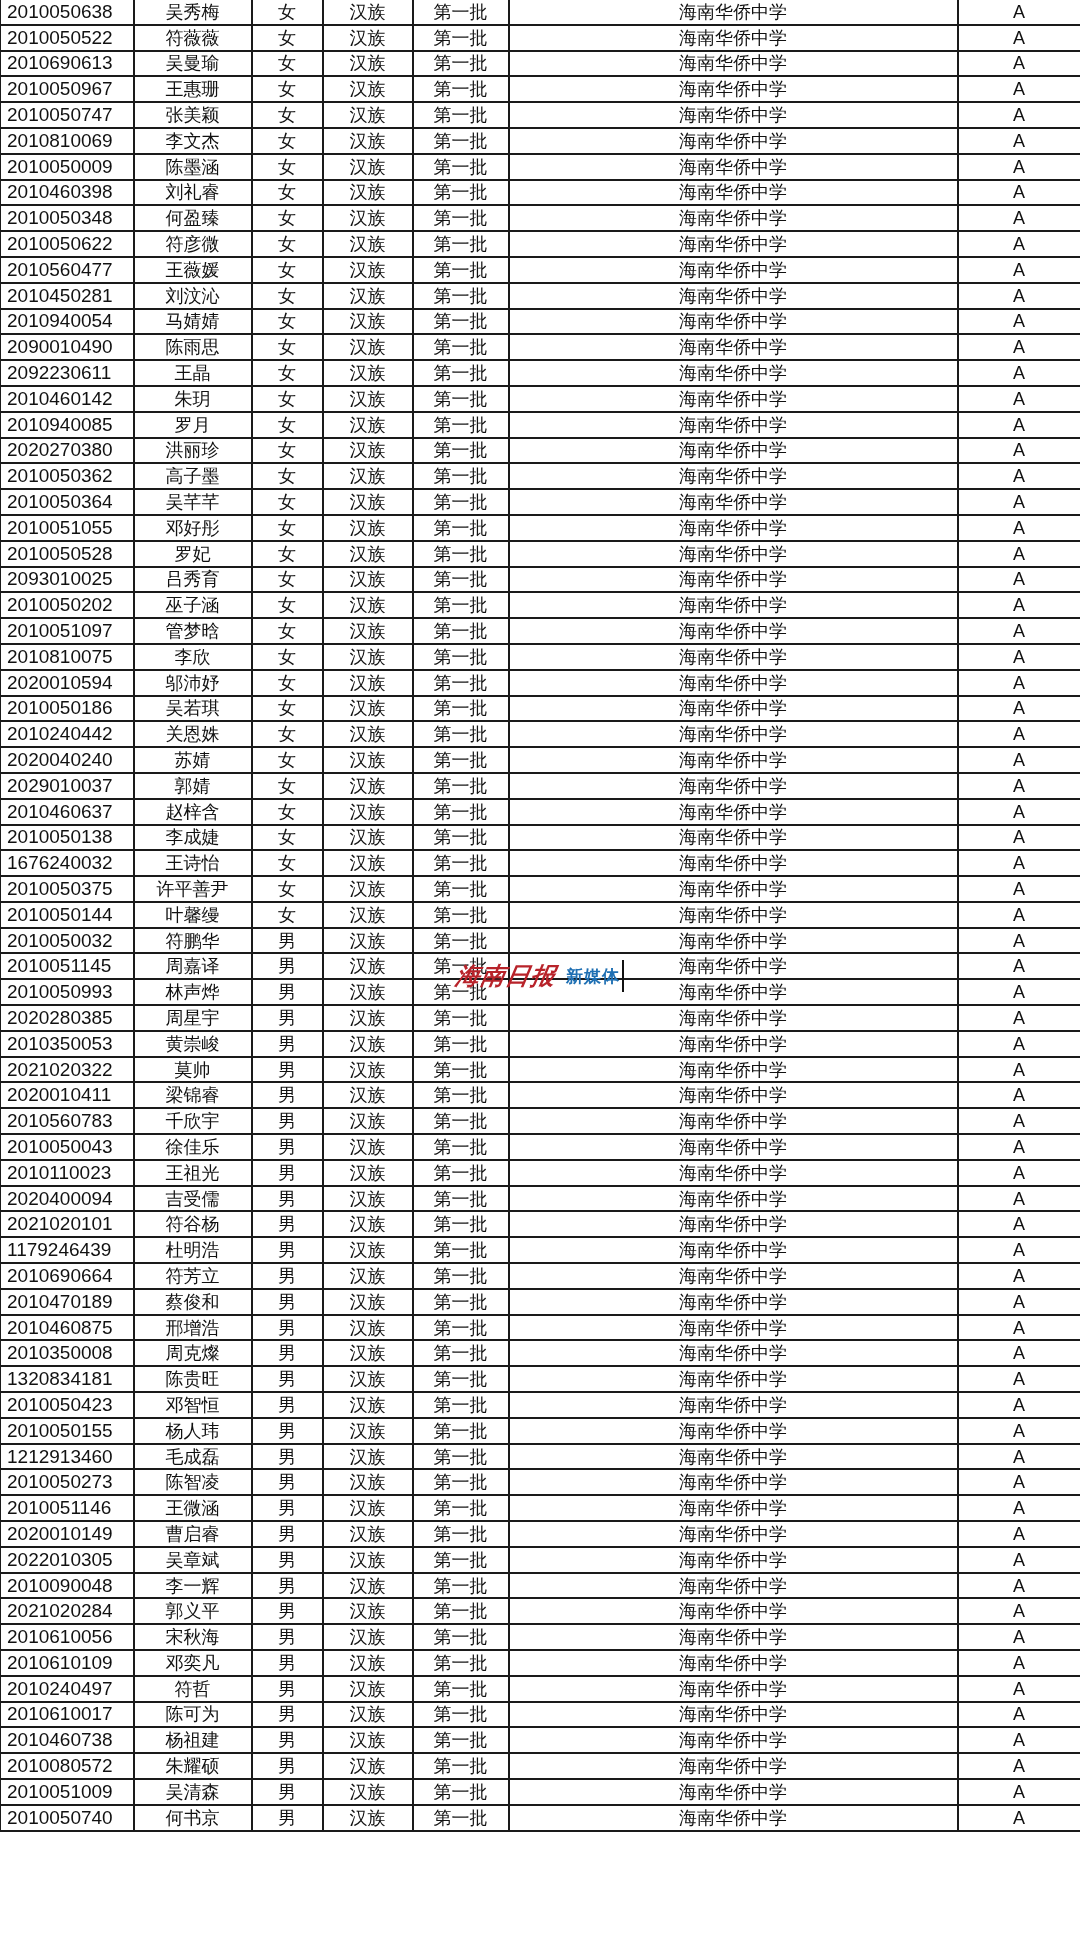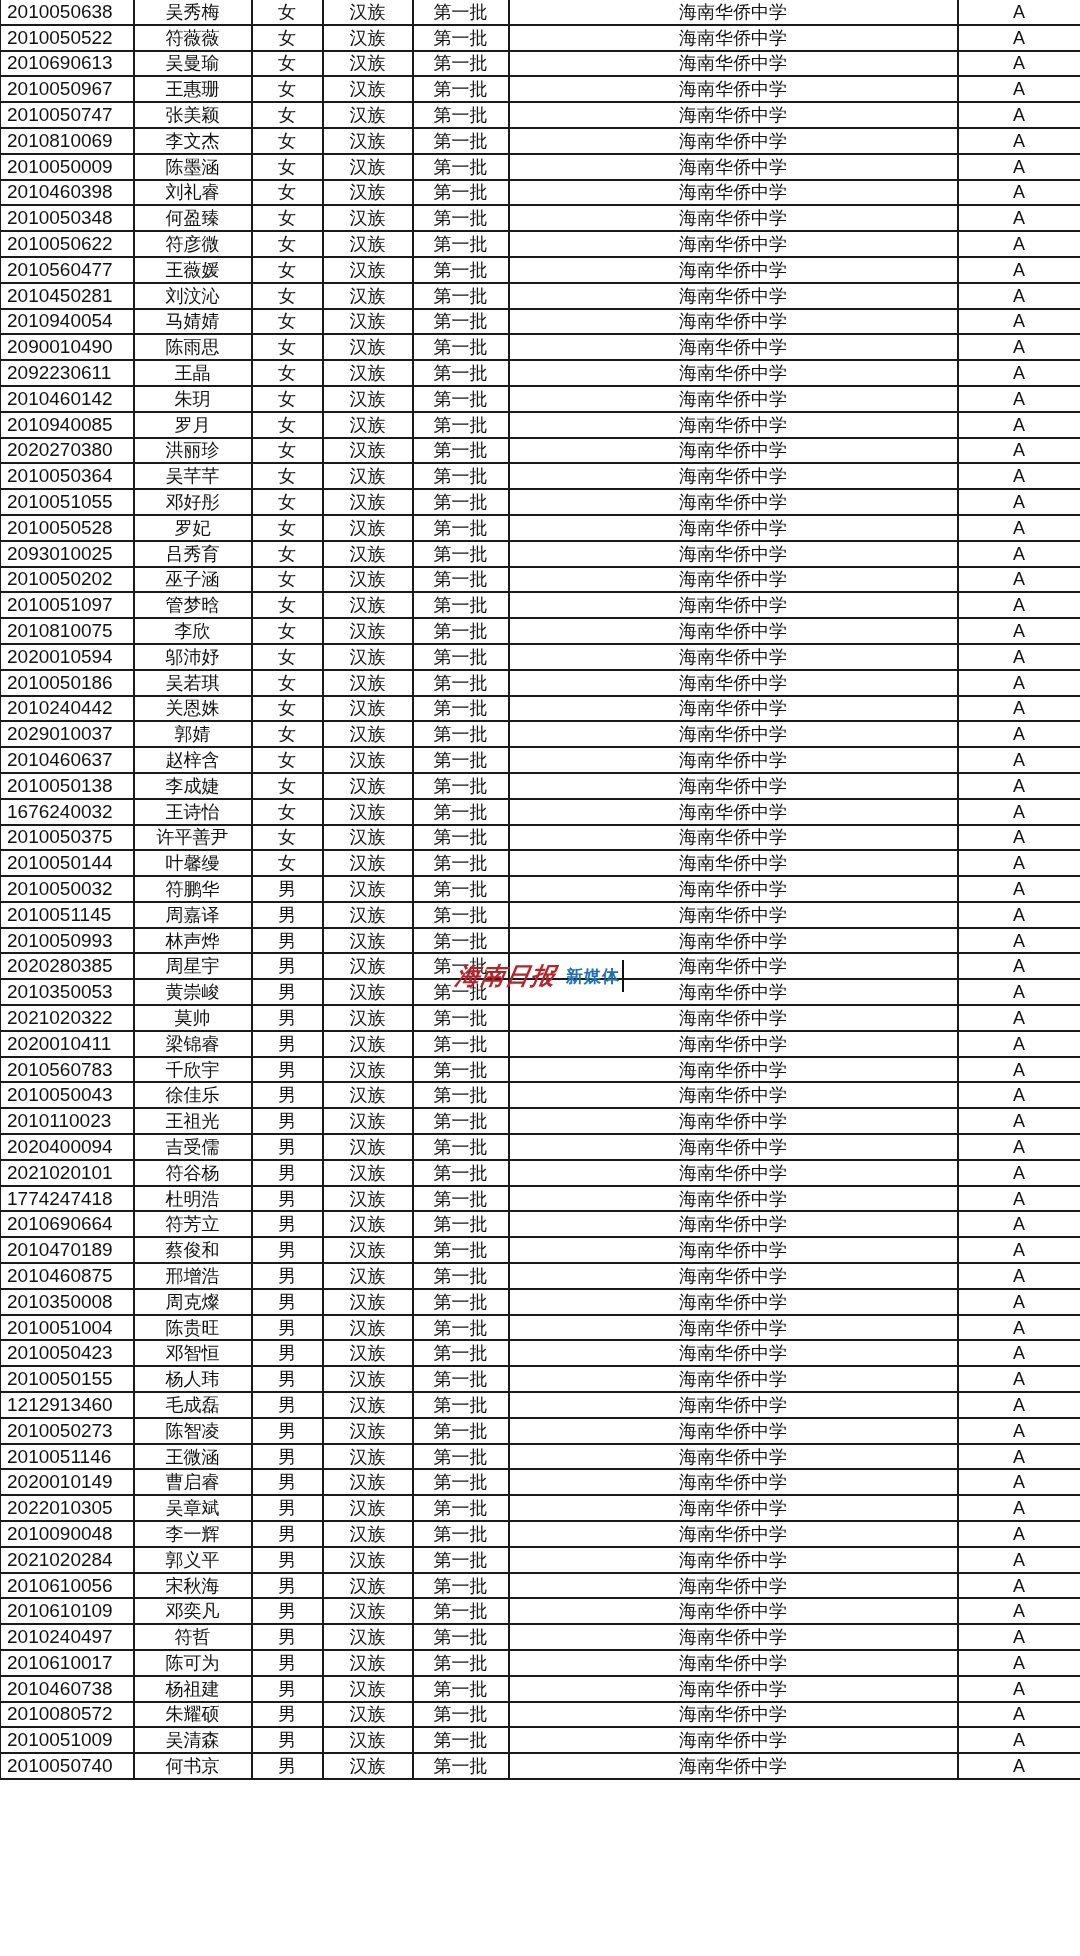--- a/index.html
+++ b/index.html
@@ -189,20 +189,29 @@
         <tr>
           <td class="c-id">2020270380</td>
           <td class="c-name">洪丽珍</td>
           <td class="c-gender">女</td>
           <td class="c-eth">汉族</td>
           <td class="c-batch">第一批</td>
           <td class="c-school">海南华侨中学</td>
           <td class="c-grade">A</td>
         </tr>
         <tr>
+          <td class="c-id">2010050362</td>
+          <td class="c-name">高子墨</td>
+          <td class="c-gender">女</td>
+          <td class="c-eth">汉族</td>
+          <td class="c-batch">第一批</td>
+          <td class="c-school">海南华侨中学</td>
+          <td class="c-grade">A</td>
+        </tr>
+        <tr>
           <td class="c-id">2010050364</td>
           <td class="c-name">吴芊芊</td>
           <td class="c-gender">女</td>
           <td class="c-eth">汉族</td>
           <td class="c-batch">第一批</td>
           <td class="c-school">海南华侨中学</td>
           <td class="c-grade">A</td>
         </tr>
         <tr>
           <td class="c-id">2010051055</td>
@@ -279,20 +288,29 @@
         <tr>
           <td class="c-id">2010240442</td>
           <td class="c-name">关恩姝</td>
           <td class="c-gender">女</td>
           <td class="c-eth">汉族</td>
           <td class="c-batch">第一批</td>
           <td class="c-school">海南华侨中学</td>
           <td class="c-grade">A</td>
         </tr>
         <tr>
+          <td class="c-id">2020040240</td>
+          <td class="c-name">苏婧</td>
+          <td class="c-gender">女</td>
+          <td class="c-eth">汉族</td>
+          <td class="c-batch">第一批</td>
+          <td class="c-school">海南华侨中学</td>
+          <td class="c-grade">A</td>
+        </tr>
+        <tr>
           <td class="c-id">2029010037</td>
           <td class="c-name">郭婧</td>
           <td class="c-gender">女</td>
           <td class="c-eth">汉族</td>
           <td class="c-batch">第一批</td>
           <td class="c-school">海南华侨中学</td>
           <td class="c-grade">A</td>
         </tr>
         <tr>
           <td class="c-id">2010460637</td>
@@ -441,21 +459,21 @@
         <tr>
           <td class="c-id">2021020101</td>
           <td class="c-name">符谷杨</td>
           <td class="c-gender">男</td>
           <td class="c-eth">汉族</td>
           <td class="c-batch">第一批</td>
           <td class="c-school">海南华侨中学</td>
           <td class="c-grade">A</td>
         </tr>
         <tr>
-          <td class="c-id">1774247418</td>
+          <td class="c-id">1179246439</td>
           <td class="c-name">杜明浩</td>
           <td class="c-gender">男</td>
           <td class="c-eth">汉族</td>
           <td class="c-batch">第一批</td>
           <td class="c-school">海南华侨中学</td>
           <td class="c-grade">A</td>
         </tr>
         <tr>
           <td class="c-id">2010690664</td>
           <td class="c-name">符芳立</td>
@@ -486,21 +504,21 @@
         <tr>
           <td class="c-id">2010350008</td>
           <td class="c-name">周克燦</td>
           <td class="c-gender">男</td>
           <td class="c-eth">汉族</td>
           <td class="c-batch">第一批</td>
           <td class="c-school">海南华侨中学</td>
           <td class="c-grade">A</td>
         </tr>
         <tr>
-          <td class="c-id">2010051004</td>
+          <td class="c-id">1320834181</td>
           <td class="c-name">陈贵旺</td>
           <td class="c-gender">男</td>
           <td class="c-eth">汉族</td>
           <td class="c-batch">第一批</td>
           <td class="c-school">海南华侨中学</td>
           <td class="c-grade">A</td>
         </tr>
         <tr>
           <td class="c-id">2010050423</td>
           <td class="c-name">邓智恒</td>

